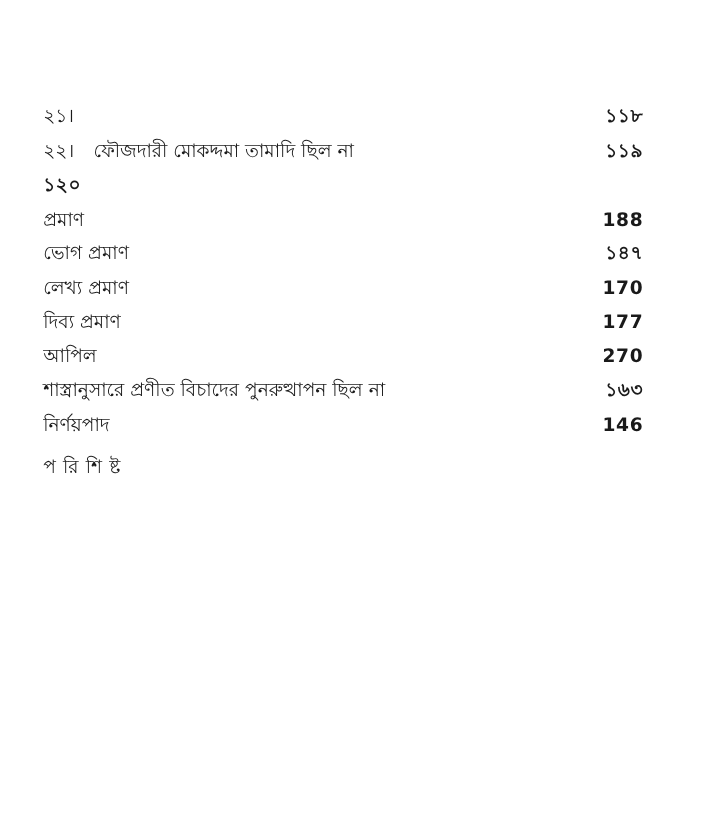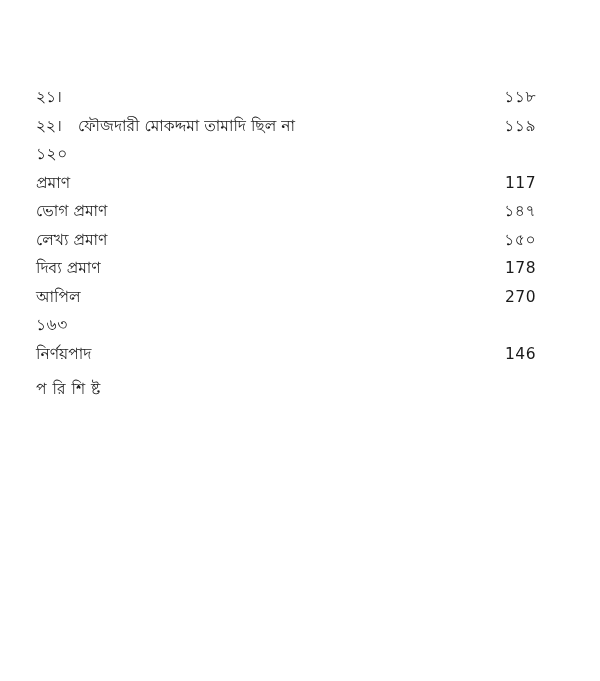--- a/index.html
+++ b/index.html
@@ -34,20 +34,21 @@
       display: flex;
       align-items: center;
     }
     .toc-num {
       display: inline-block;
       min-width: 42px;
     }
     .toc-page {
       text-align: left;
       letter-spacing: 0.5px;
+      font-weight: bold;
     }
     .toc-row.appendix {
       margin-top: 7px;
     }
     .spaced {
       letter-spacing: 6px;
     }
   </style>
 </head>
 <body>
@@ -69,44 +70,45 @@
     <span class="toc-page">১১৯</span>
   </div>
 
   <div class="toc-row">
     <span class="toc-page">১২০</span>
   </div>
 
 
   <div class="toc-row">
     <span class="toc-title">প্রমাণ</span>
-    <span class="toc-page">117</span>
+    <span class="toc-page">188</span>
   </div>
 
   <div class="toc-row">
     <span class="toc-title">ভোগ প্রমাণ</span>
     <span class="toc-page">১৪৭</span>
   </div>
 
   <div class="toc-row">
     <span class="toc-title">লেখ্য প্রমাণ</span>
-    <span class="toc-page">১৫০</span>
+    <span class="toc-page">170</span>
   </div>
 
   <div class="toc-row">
     <span class="toc-title">দিব্য প্রমাণ</span>
-    <span class="toc-page">178</span>
+    <span class="toc-page">177</span>
   </div>
 
   <div class="toc-row">
     <span class="toc-title">আপিল</span>
     <span class="toc-page">270</span>
   </div>
 
   <div class="toc-row">
+    <span class="toc-title">শাস্ত্রানুসারে প্রণীত বিচাদের পুনরুত্থাপন ছিল না</span>
     <span class="toc-page">১৬৩</span>
   </div>
 
   <div class="toc-row">
     <span class="toc-title">নির্ণয়পাদ</span>
     <span class="toc-page">146</span>
   </div>
 
   <div class="toc-row appendix">
     <span class="toc-title spaced">পরিশিষ্ট</span>

